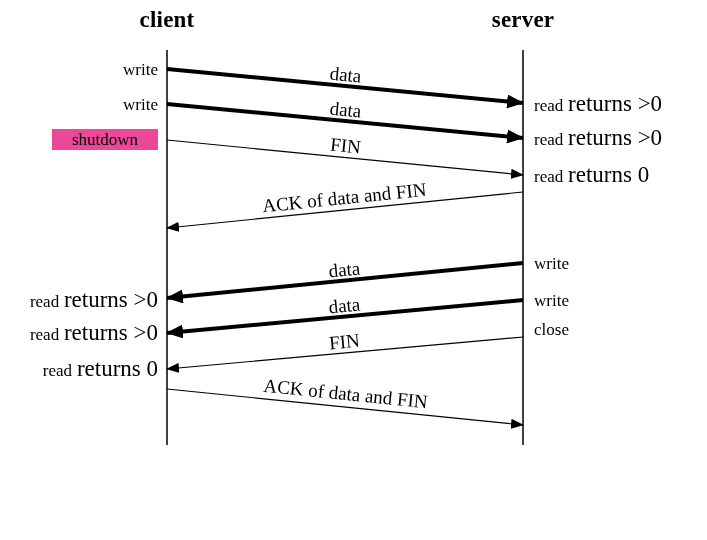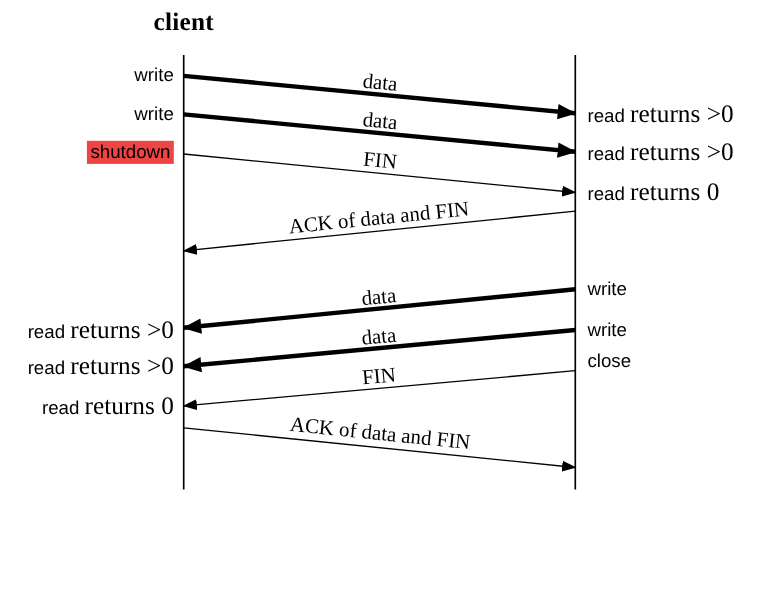--- a/index.html
+++ b/index.html
@@ -13,39 +13,40 @@
   }
   .hdr.client{left:67px;}
   .hdr.server{left:423px;}
   svg.diagram{position:absolute;left:0;top:0;}
   .side-label{
     position:absolute;height:22px;line-height:22px;white-space:nowrap;
     font-size:19px;
   }
   .side-label.left{right:549px;text-align:right;}
   .side-label.right{left:534px;text-align:left;}
-  .mono{font-family:Liberation Sans, sans-serif;font-size:17px;margin-top:44px;}
+  .mono{font-family:Liberation Serif, serif;font-size:17px;margin-top:44px;}
   .serif-part{font-family:"Liberation Serif",serif;font-size:23px;}
   .serif-part:empty{display:none;}
-  .hl{background:#ef4444;padding:1px 3px;}
+  .hl{background:#ec4899;padding:1px 20px;}
   .caption{
     position:absolute;left:0;top:494px;width:707px;text-align:center;
     font-size:17.5px;white-space:nowrap;
   }
   .caption .fig{font-weight:bold;margin-right:11px;}
   svg text{
     font-family:"Liberation Serif",serif;font-size:19px;fill:#000;
   }
 </style>
 </head>
 <body>
 
 <div class="stage">
 
   <div class="hdr client">client</div>
+  <div class="hdr server">server</div>
 
   <svg class="diagram" width="707" height="470" viewBox="0 0 707 470">
     <defs>
       <marker id="ah-thick" markerUnits="userSpaceOnUse" markerWidth="18" markerHeight="14" refX="16" refY="7" orient="auto">
         <path d="M0,0 L17,7 L0,14 z" fill="#000"></path>
       </marker>
       <marker id="ah-thin" markerUnits="userSpaceOnUse" markerWidth="14" markerHeight="10" refX="12" refY="5" orient="auto">
         <path d="M0,0 L13,5 L0,10 z" fill="#000"></path>
       </marker>
     </defs>

